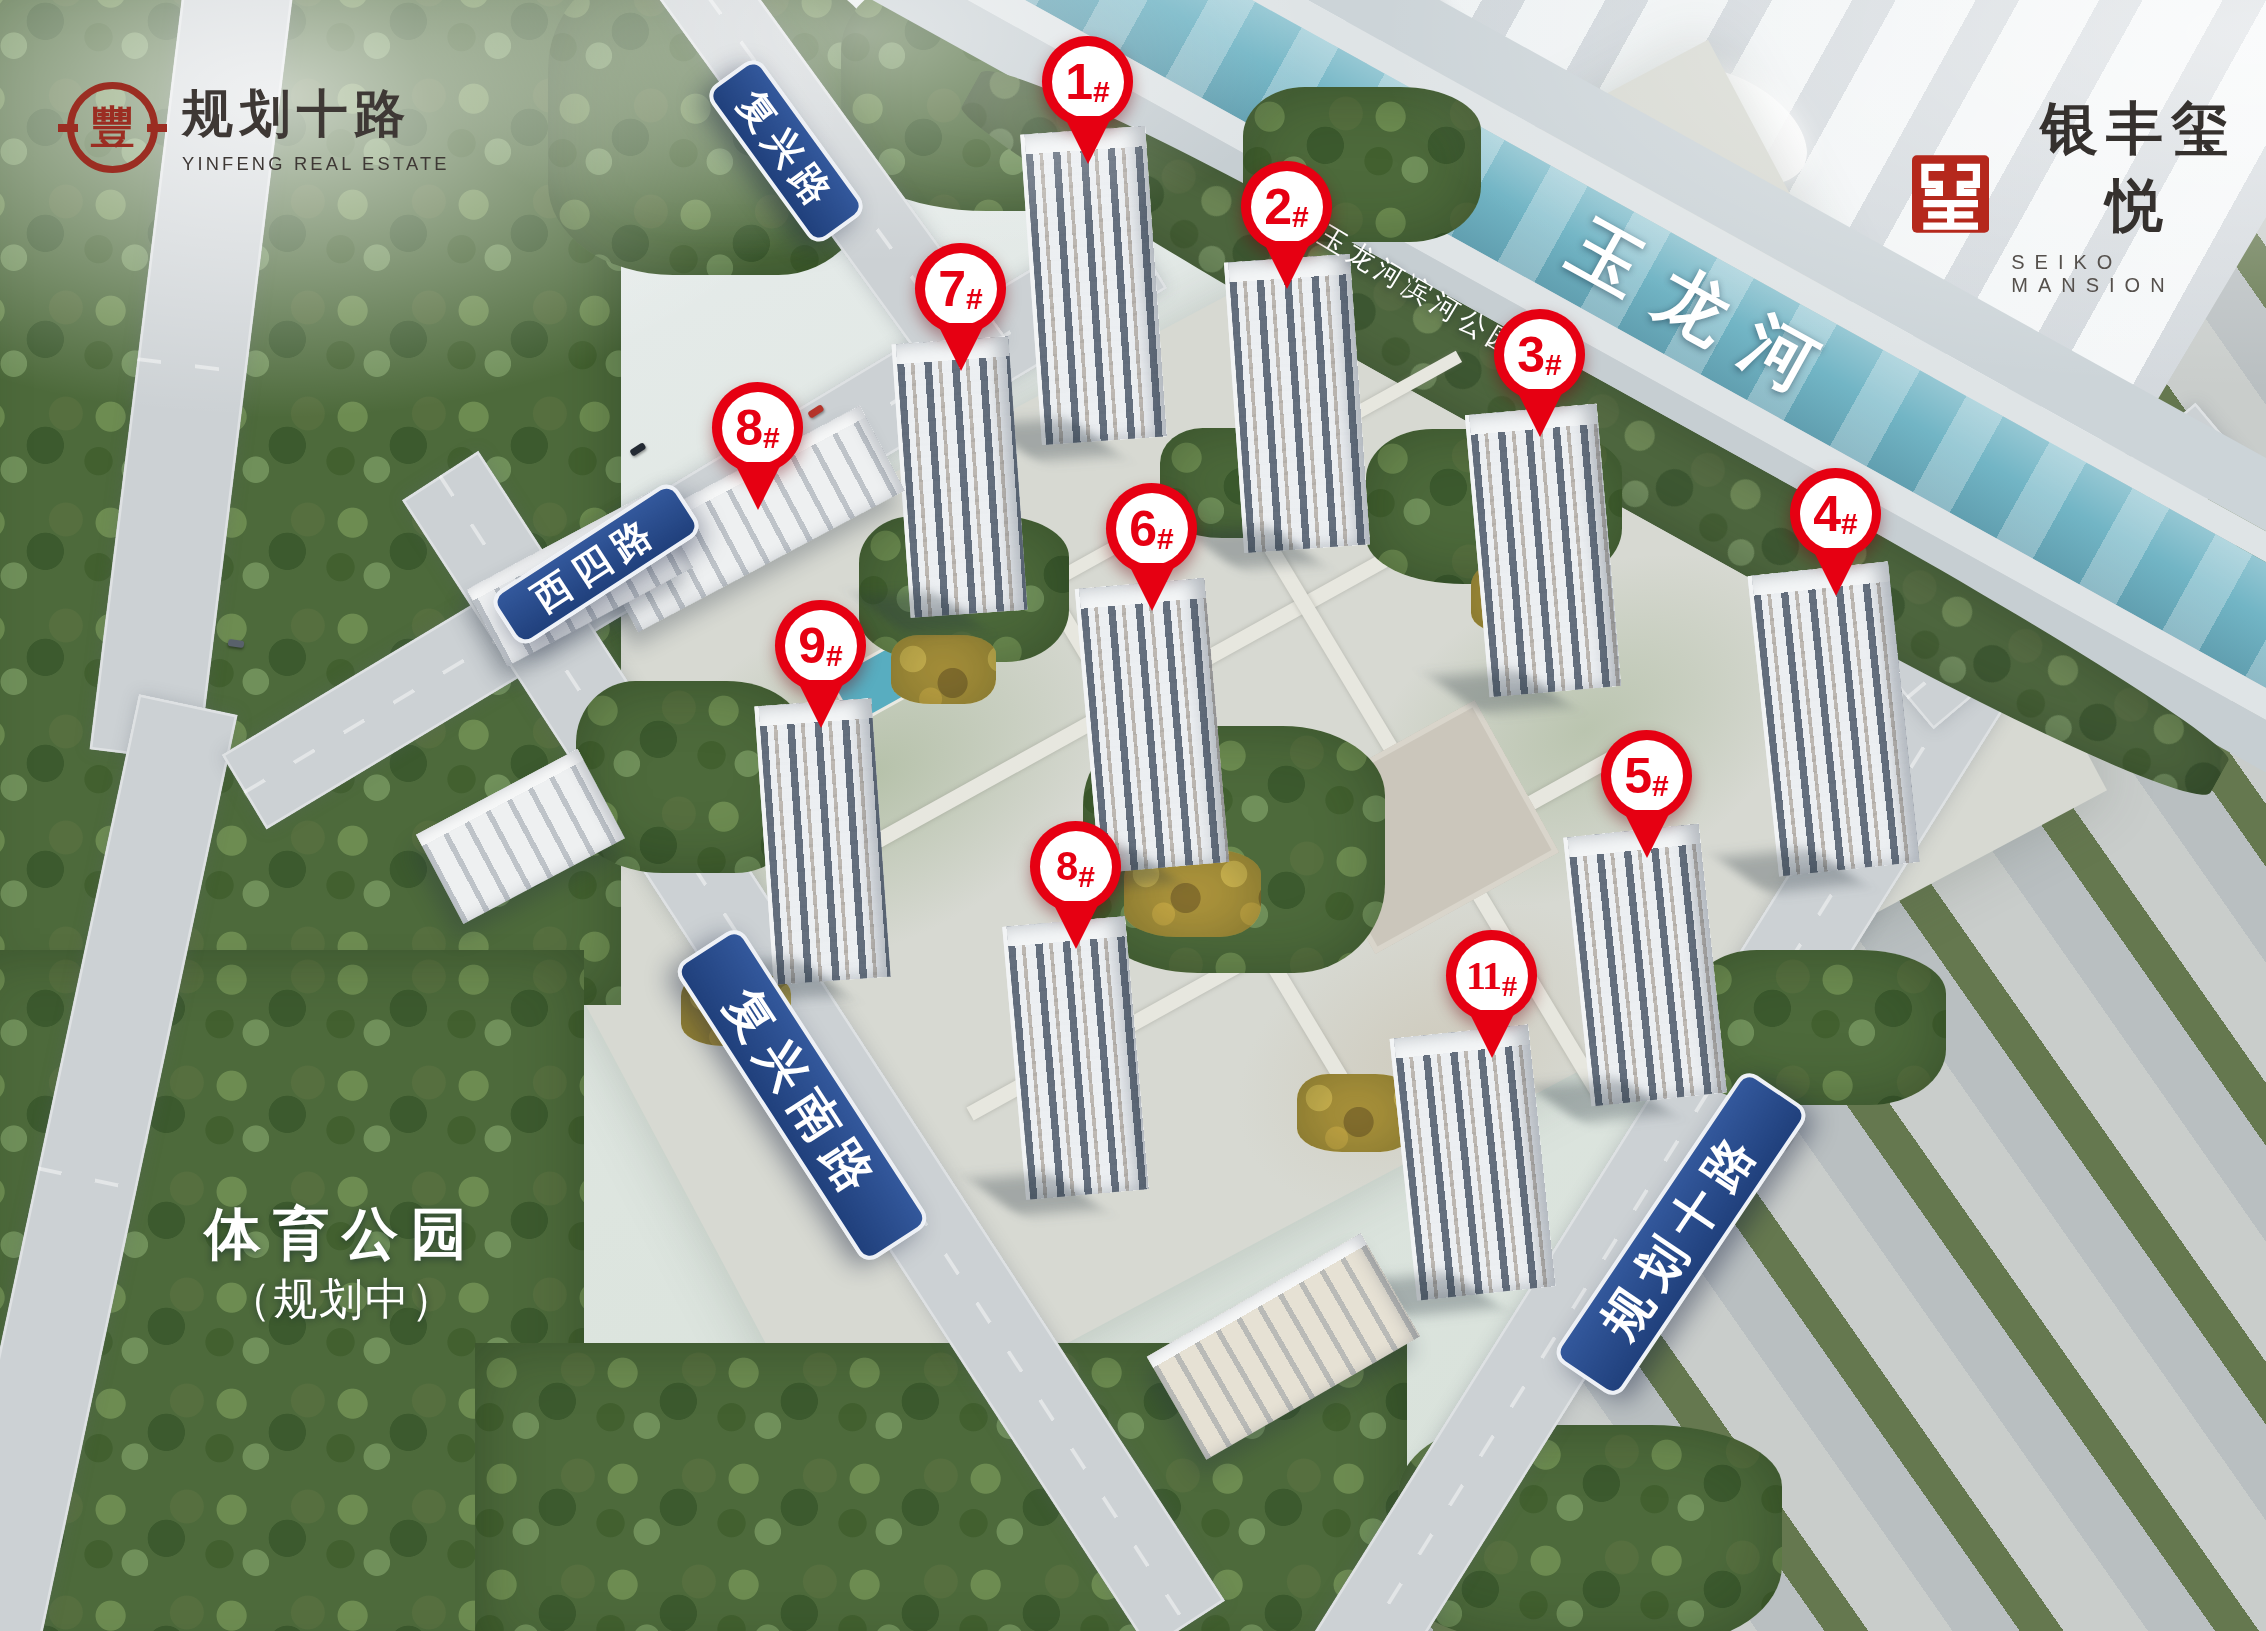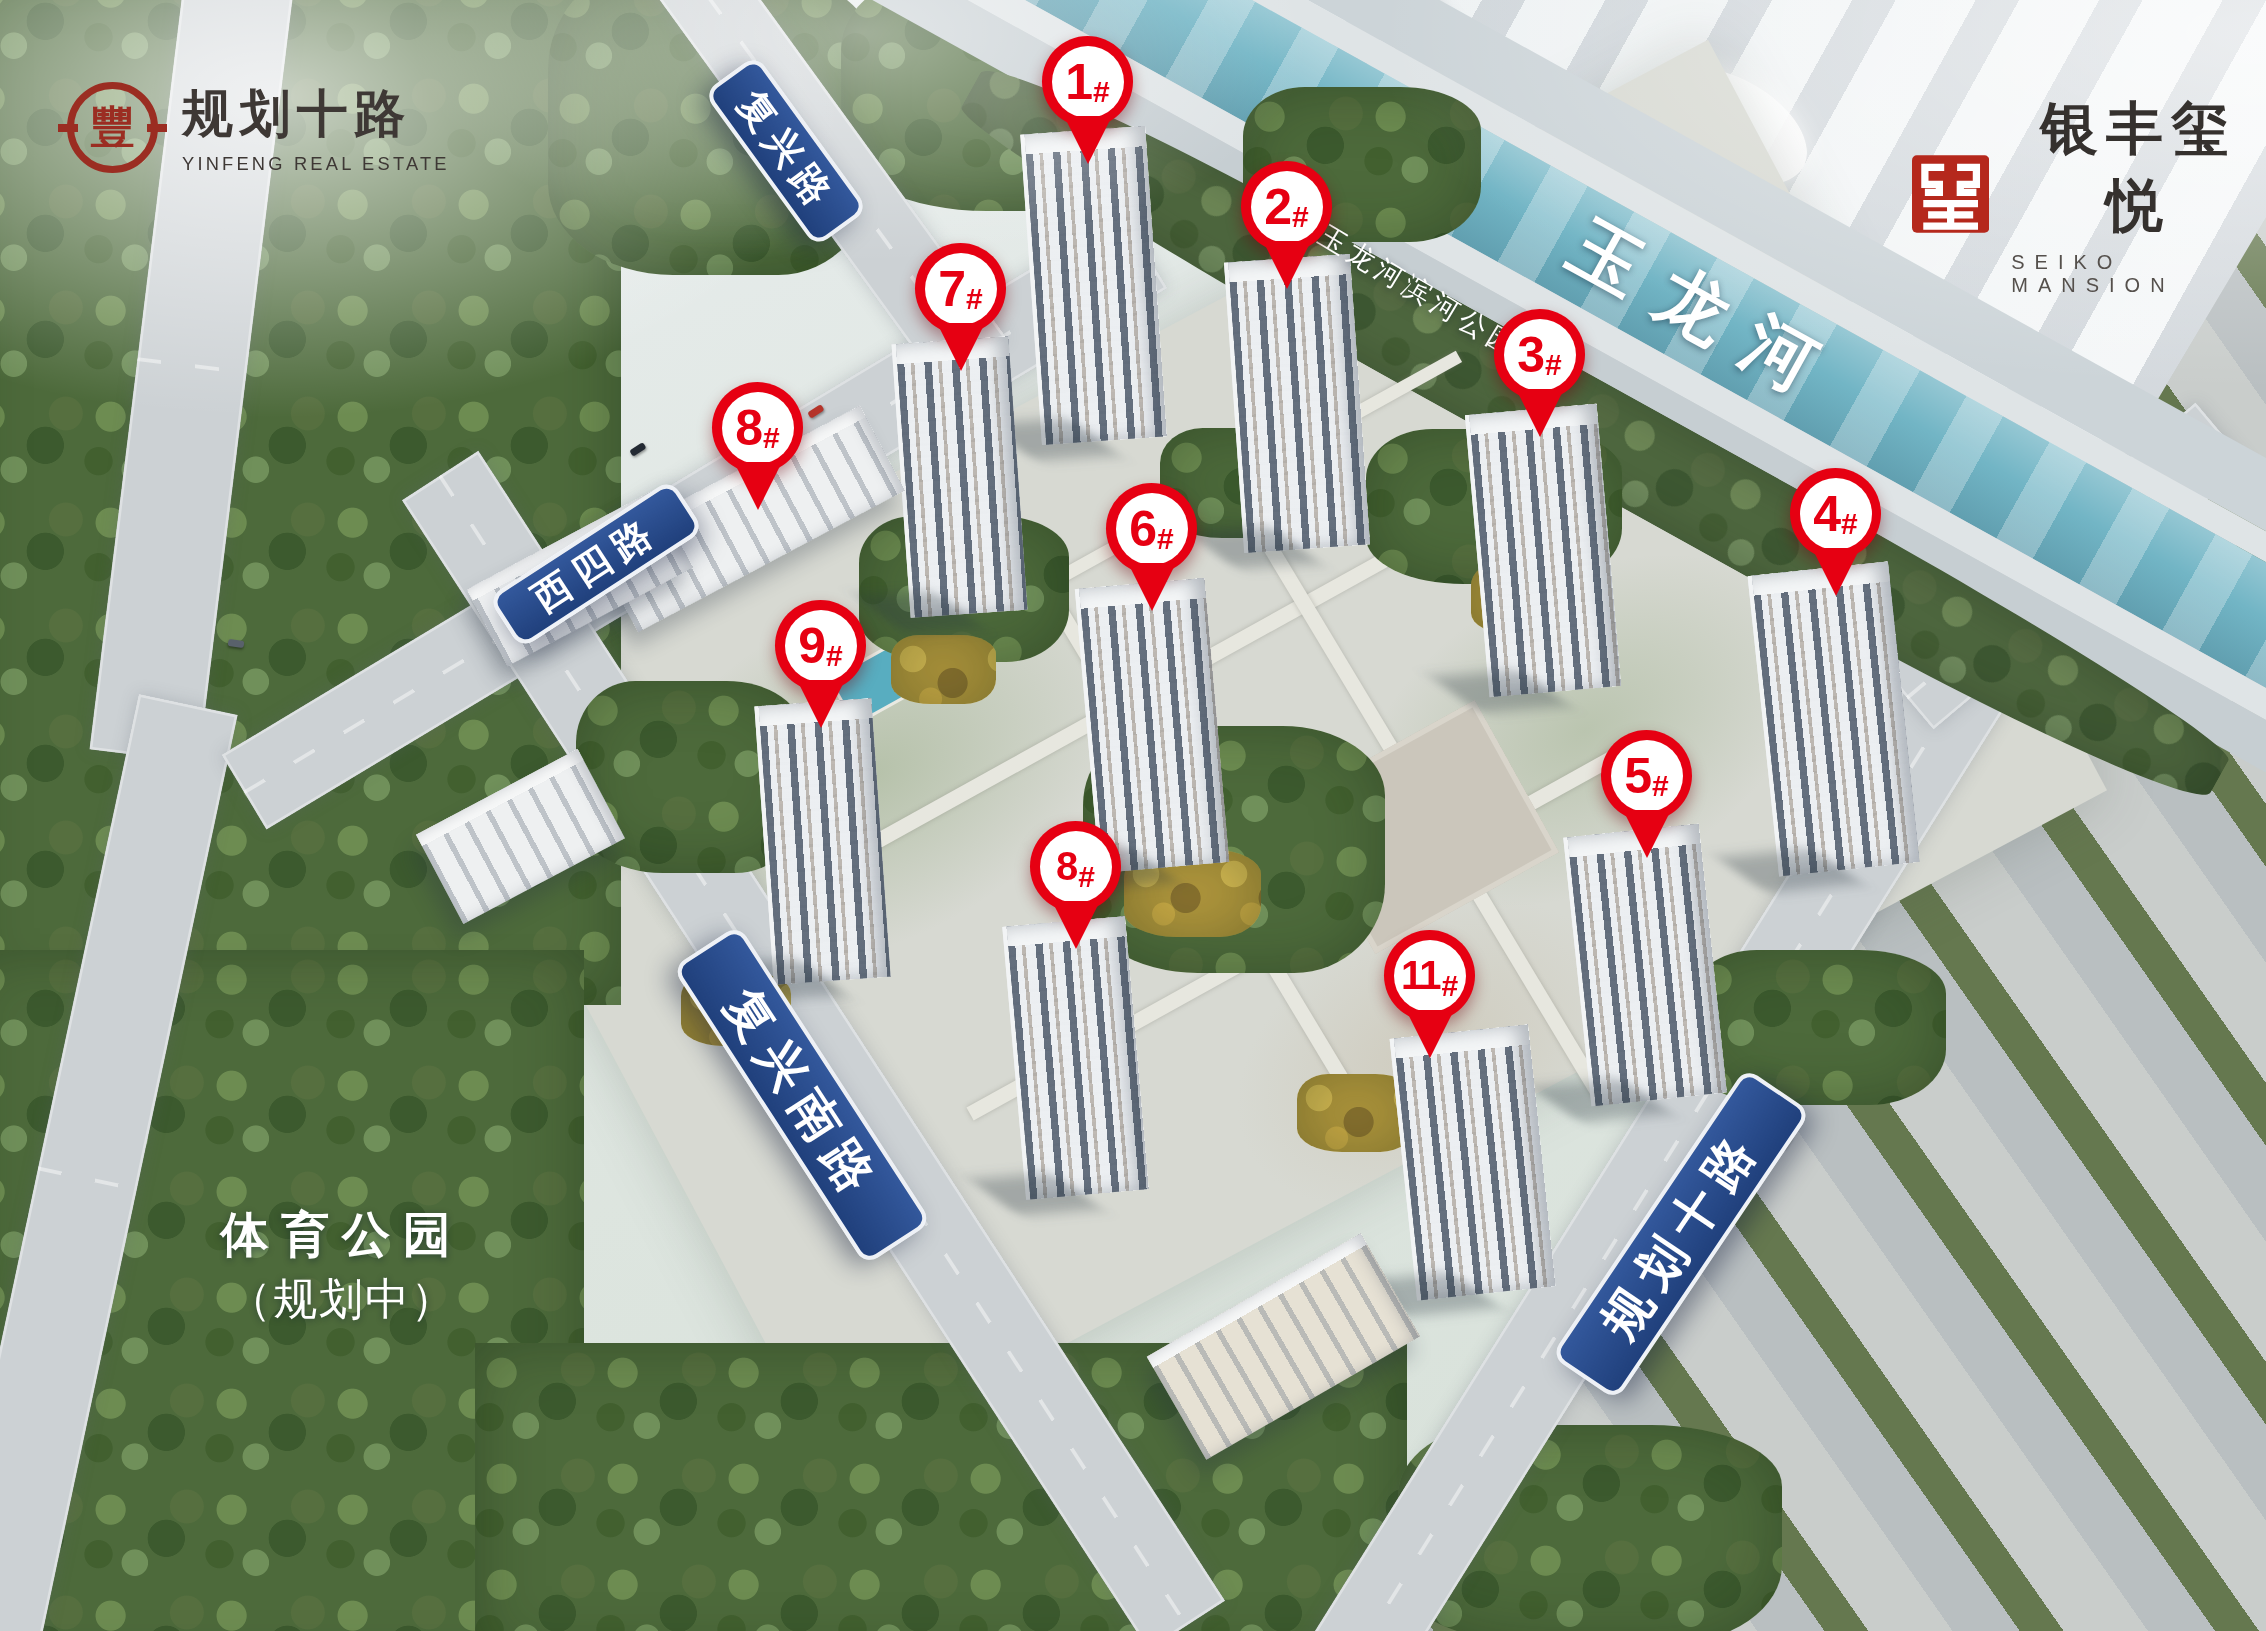--- a/index.html
+++ b/index.html
@@ -211,21 +211,21 @@
     </div>
   <div class="ribbon" style="left:802px;top:1095px;width:347px;height:71px;transform:translate(-50%,-50%) rotate(57deg);font-size:49px;letter-spacing:11px;">
       <span>复兴南路</span>
     </div>
   <div class="ribbon" style="left:1681px;top:1234px;width:340px;height:71px;transform:translate(-50%,-50%) rotate(-56deg);font-size:49px;letter-spacing:11px;">
       <span>规划十路</span>
     </div>
 
   <div class="map-text" style="left:1705px;top:313px;transform:translate(-50%,-50%) rotate(29deg);font-size:71px;letter-spacing:27.4px;">玉龙河</div>
   <div class="map-text" style="left:1419px;top:292px;transform:translate(-50%,-50%) rotate(31deg);font-size:28px;letter-spacing:4.6px;font-weight:400;">玉龙河滨河公园</div>
-  <div class="map-text" style="left:342px;top:1235px;transform:translate(-50%,-50%);font-size:48px;letter-spacing:12.8px;">体育公园</div>
+  <div class="map-text" style="left:342px;top:1235px;transform:translate(-50%,-50%);font-size:56px;letter-spacing:12.8px;">体育公园</div>
   <div class="map-text" style="left:342px;top:1299px;transform:translate(-50%,-50%);font-size:44px;letter-spacing:1.8px;font-weight:400;">（规划中）</div>
 
   <div class="marker" style="left:1088px;top:82px;">
       <div class="pin">
         <div class="disc">
           <span class="num">1</span>
           <span class="hash">#</span>
         </div>
       </div>
       <div class="tail"></div>
@@ -304,21 +304,21 @@
     </div>
   <div class="marker wide" style="left:1076px;top:867px;">
       <div class="pin">
         <div class="disc">
           <span class="num">8</span>
           <span class="hash">#</span>
         </div>
       </div>
       <div class="tail"></div>
     </div>
-  <div class="marker wide" style="left:1430px;top:976px;">
+  <div class="marker wide" style="left:1492px;top:976px;font-family:Liberation Serif, serif;">
       <div class="pin">
         <div class="disc">
           <span class="num">11</span>
           <span class="hash">#</span>
         </div>
       </div>
       <div class="tail"></div>
     </div>
 
   <div class="logo" style="left:67px;top:80px;">

